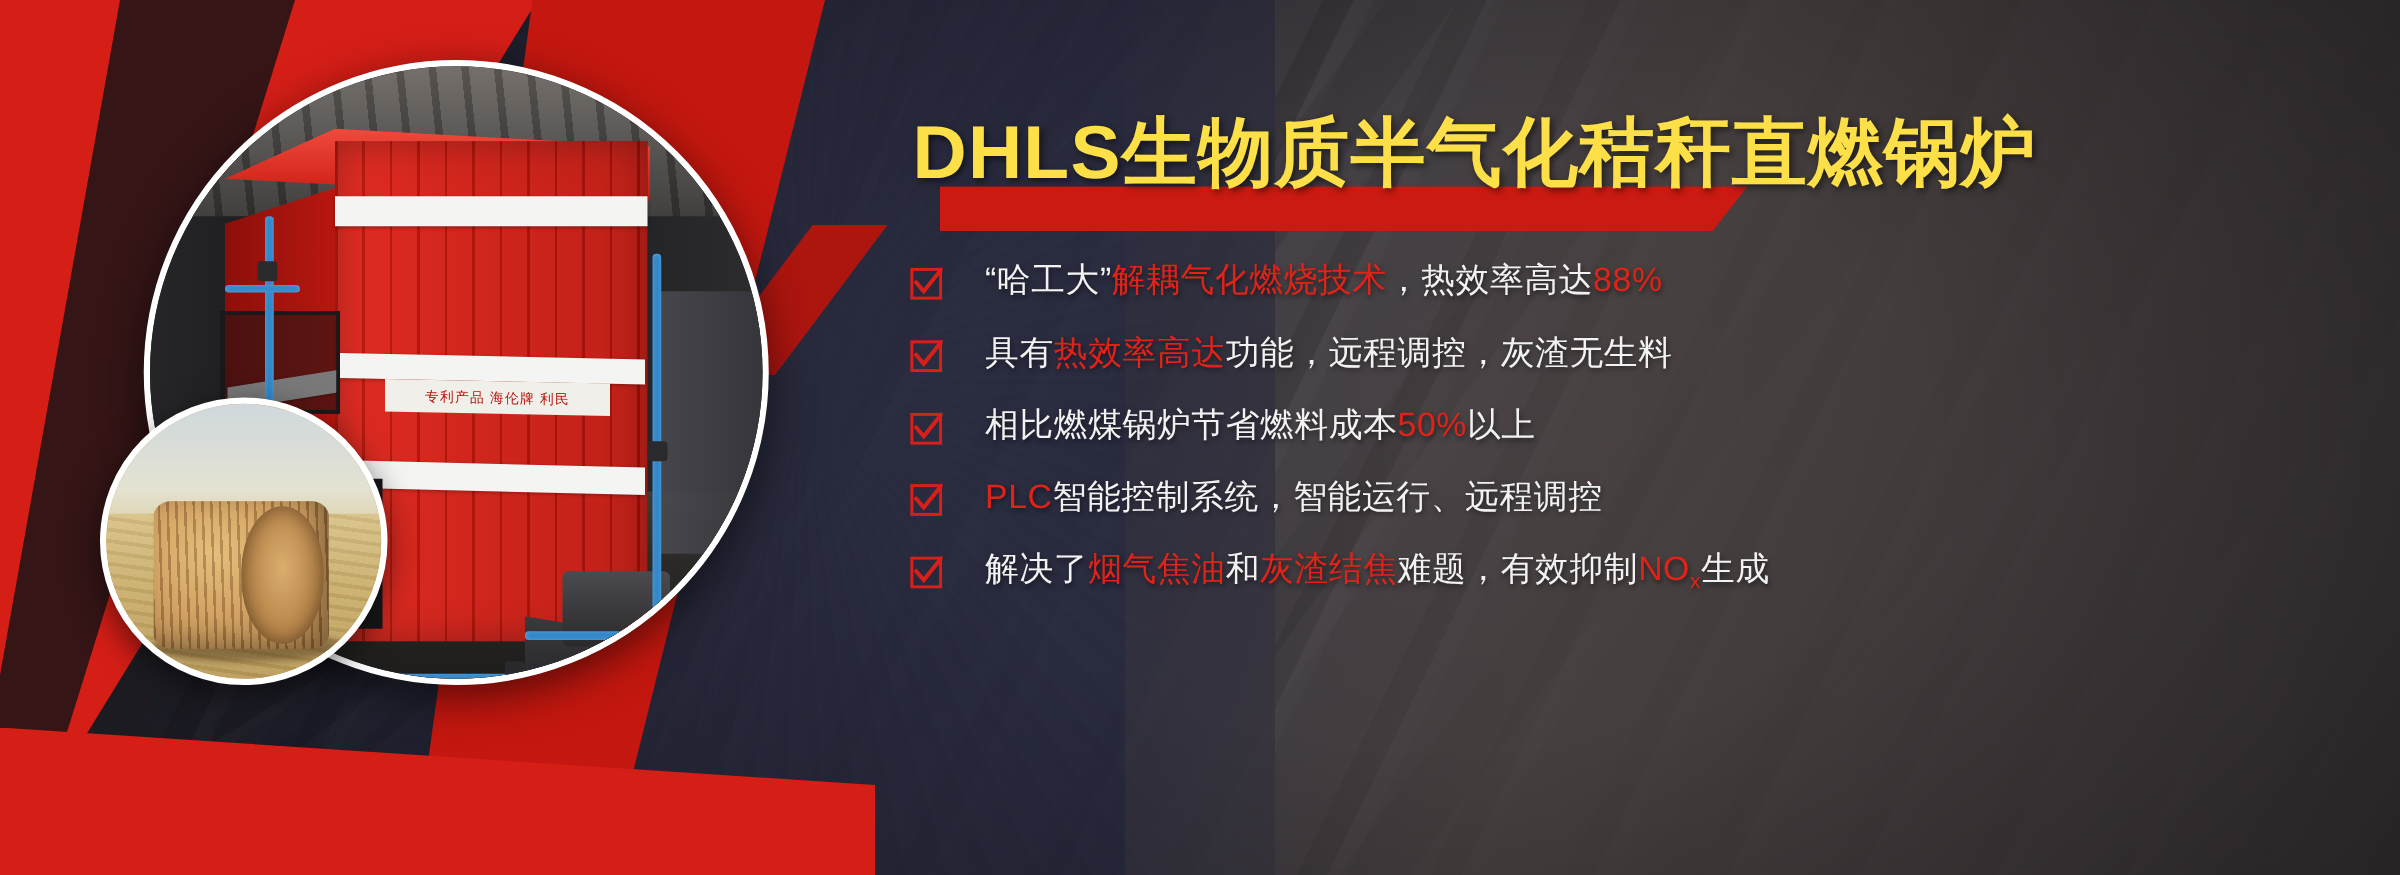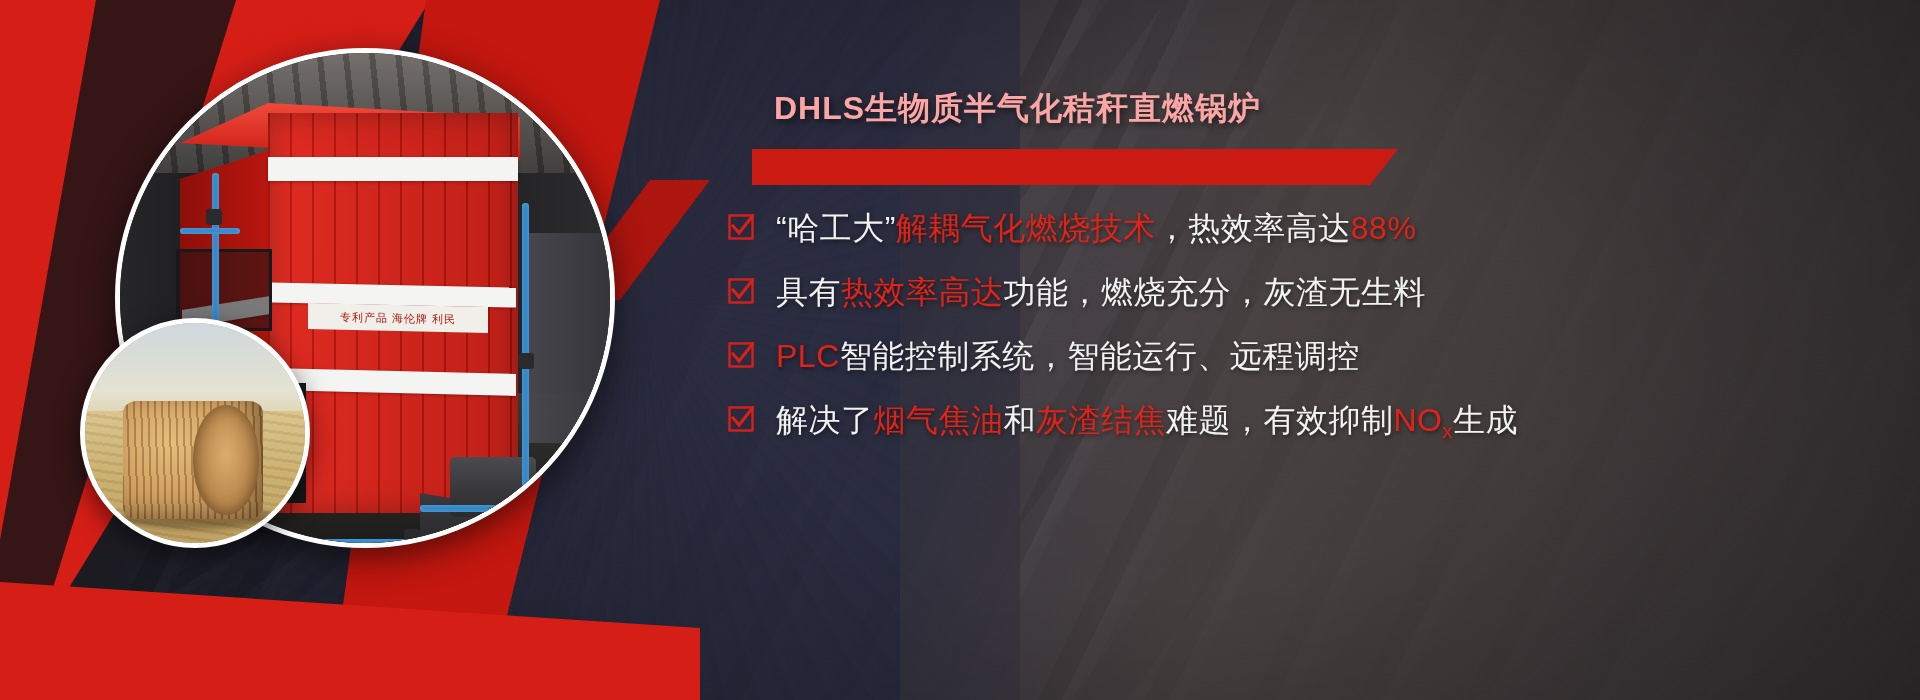--- a/index.html
+++ b/index.html
@@ -237,41 +237,41 @@
   .content { position:absolute; left:718px; top:0; width:1190px; height:700px; }
 
   .title-wrap { position:absolute; left:12px; top:92px; }
   .title-bar {
     position:absolute; left:22px; top:57px; width:646px; height:36px;
     background:#cb1a11;
     clip-path:polygon(0 0, 646px 0, 618px 36px, 0 36px);
   }
   .title {
     position:relative;
-    font-size:32px; font-weight:bold; color:#fca5a5;
+    font-size:60px; font-weight:bold; color:#fde047;
     letter-spacing:1px; line-height:1;
     text-shadow:2px 3px 6px rgba(0,0,0,.55);
     white-space:nowrap;
-    margin-left:44px;
   }
 
   .bullets { position:absolute; left:10px; top:208px; width:1160px; }
   .bullet {
     display:flex; align-items:flex-start; gap:22px;
     margin-bottom:24px;
   }
   .check {
     flex:0 0 auto; width:26px; height:26px; margin-top:6px;
     position:relative;
   }
   .check svg { display:block; }
   .btext {
-    font-size:32px; line-height:1.25; color:#f2f2f2;
+    font-size:27px; line-height:1.25; color:#f2f2f2;
     letter-spacing:.5px; white-space:nowrap;
     text-shadow:1px 2px 4px rgba(0,0,0,.5);
+    margin-left:12px;
   }
   .hl { color:#e02318; }
   .hl sub { font-size:.62em; }
 </style>
 </head>
 <body>
 
 <div class="banner">
 
   <div class="bg-base"></div>
@@ -348,21 +348,30 @@
           </span>
           <span class="btext"><span>“哈工大”</span><span class="hl">解耦气化燃烧技术</span><span>，热效率高达</span><span class="hl">88%</span></span>
         </div>
         <div class="bullet">
           <span class="check">
             <svg width="26" height="26" viewBox="0 0 26 26">
               <rect x="1.5" y="1.5" width="23" height="23" fill="none" stroke="#d8201a" stroke-width="2.4"></rect>
               <path d="M5 12 L11 19 L25 1.5" fill="none" stroke="#d8201a" stroke-width="3.2" stroke-linecap="square"></path>
             </svg>
           </span>
-          <span class="btext"><span>具有</span><span class="hl">热效率高达</span><span>功能，燃烧充分，灰渣无生料</span></span>
+          <span class="btext"><span>具有</span><span class="hl">热效率高达</span><span>功能，远程调控，灰渣无生料</span></span>
+        </div>
+        <div class="bullet">
+          <span class="check">
+            <svg width="26" height="26" viewBox="0 0 26 26">
+              <rect x="1.5" y="1.5" width="23" height="23" fill="none" stroke="#d8201a" stroke-width="2.4"></rect>
+              <path d="M5 12 L11 19 L25 1.5" fill="none" stroke="#d8201a" stroke-width="3.2" stroke-linecap="square"></path>
+            </svg>
+          </span>
+          <span class="btext"><span>相比燃煤锅炉节省燃料成本</span><span class="hl">50%</span><span>以上</span></span>
         </div>
         <div class="bullet">
           <span class="check">
             <svg width="26" height="26" viewBox="0 0 26 26">
               <rect x="1.5" y="1.5" width="23" height="23" fill="none" stroke="#d8201a" stroke-width="2.4"></rect>
               <path d="M5 12 L11 19 L25 1.5" fill="none" stroke="#d8201a" stroke-width="3.2" stroke-linecap="square"></path>
             </svg>
           </span>
           <span class="btext"><span class="hl">PLC</span><span>智能控制系统，智能运行、远程调控</span></span>
         </div>

